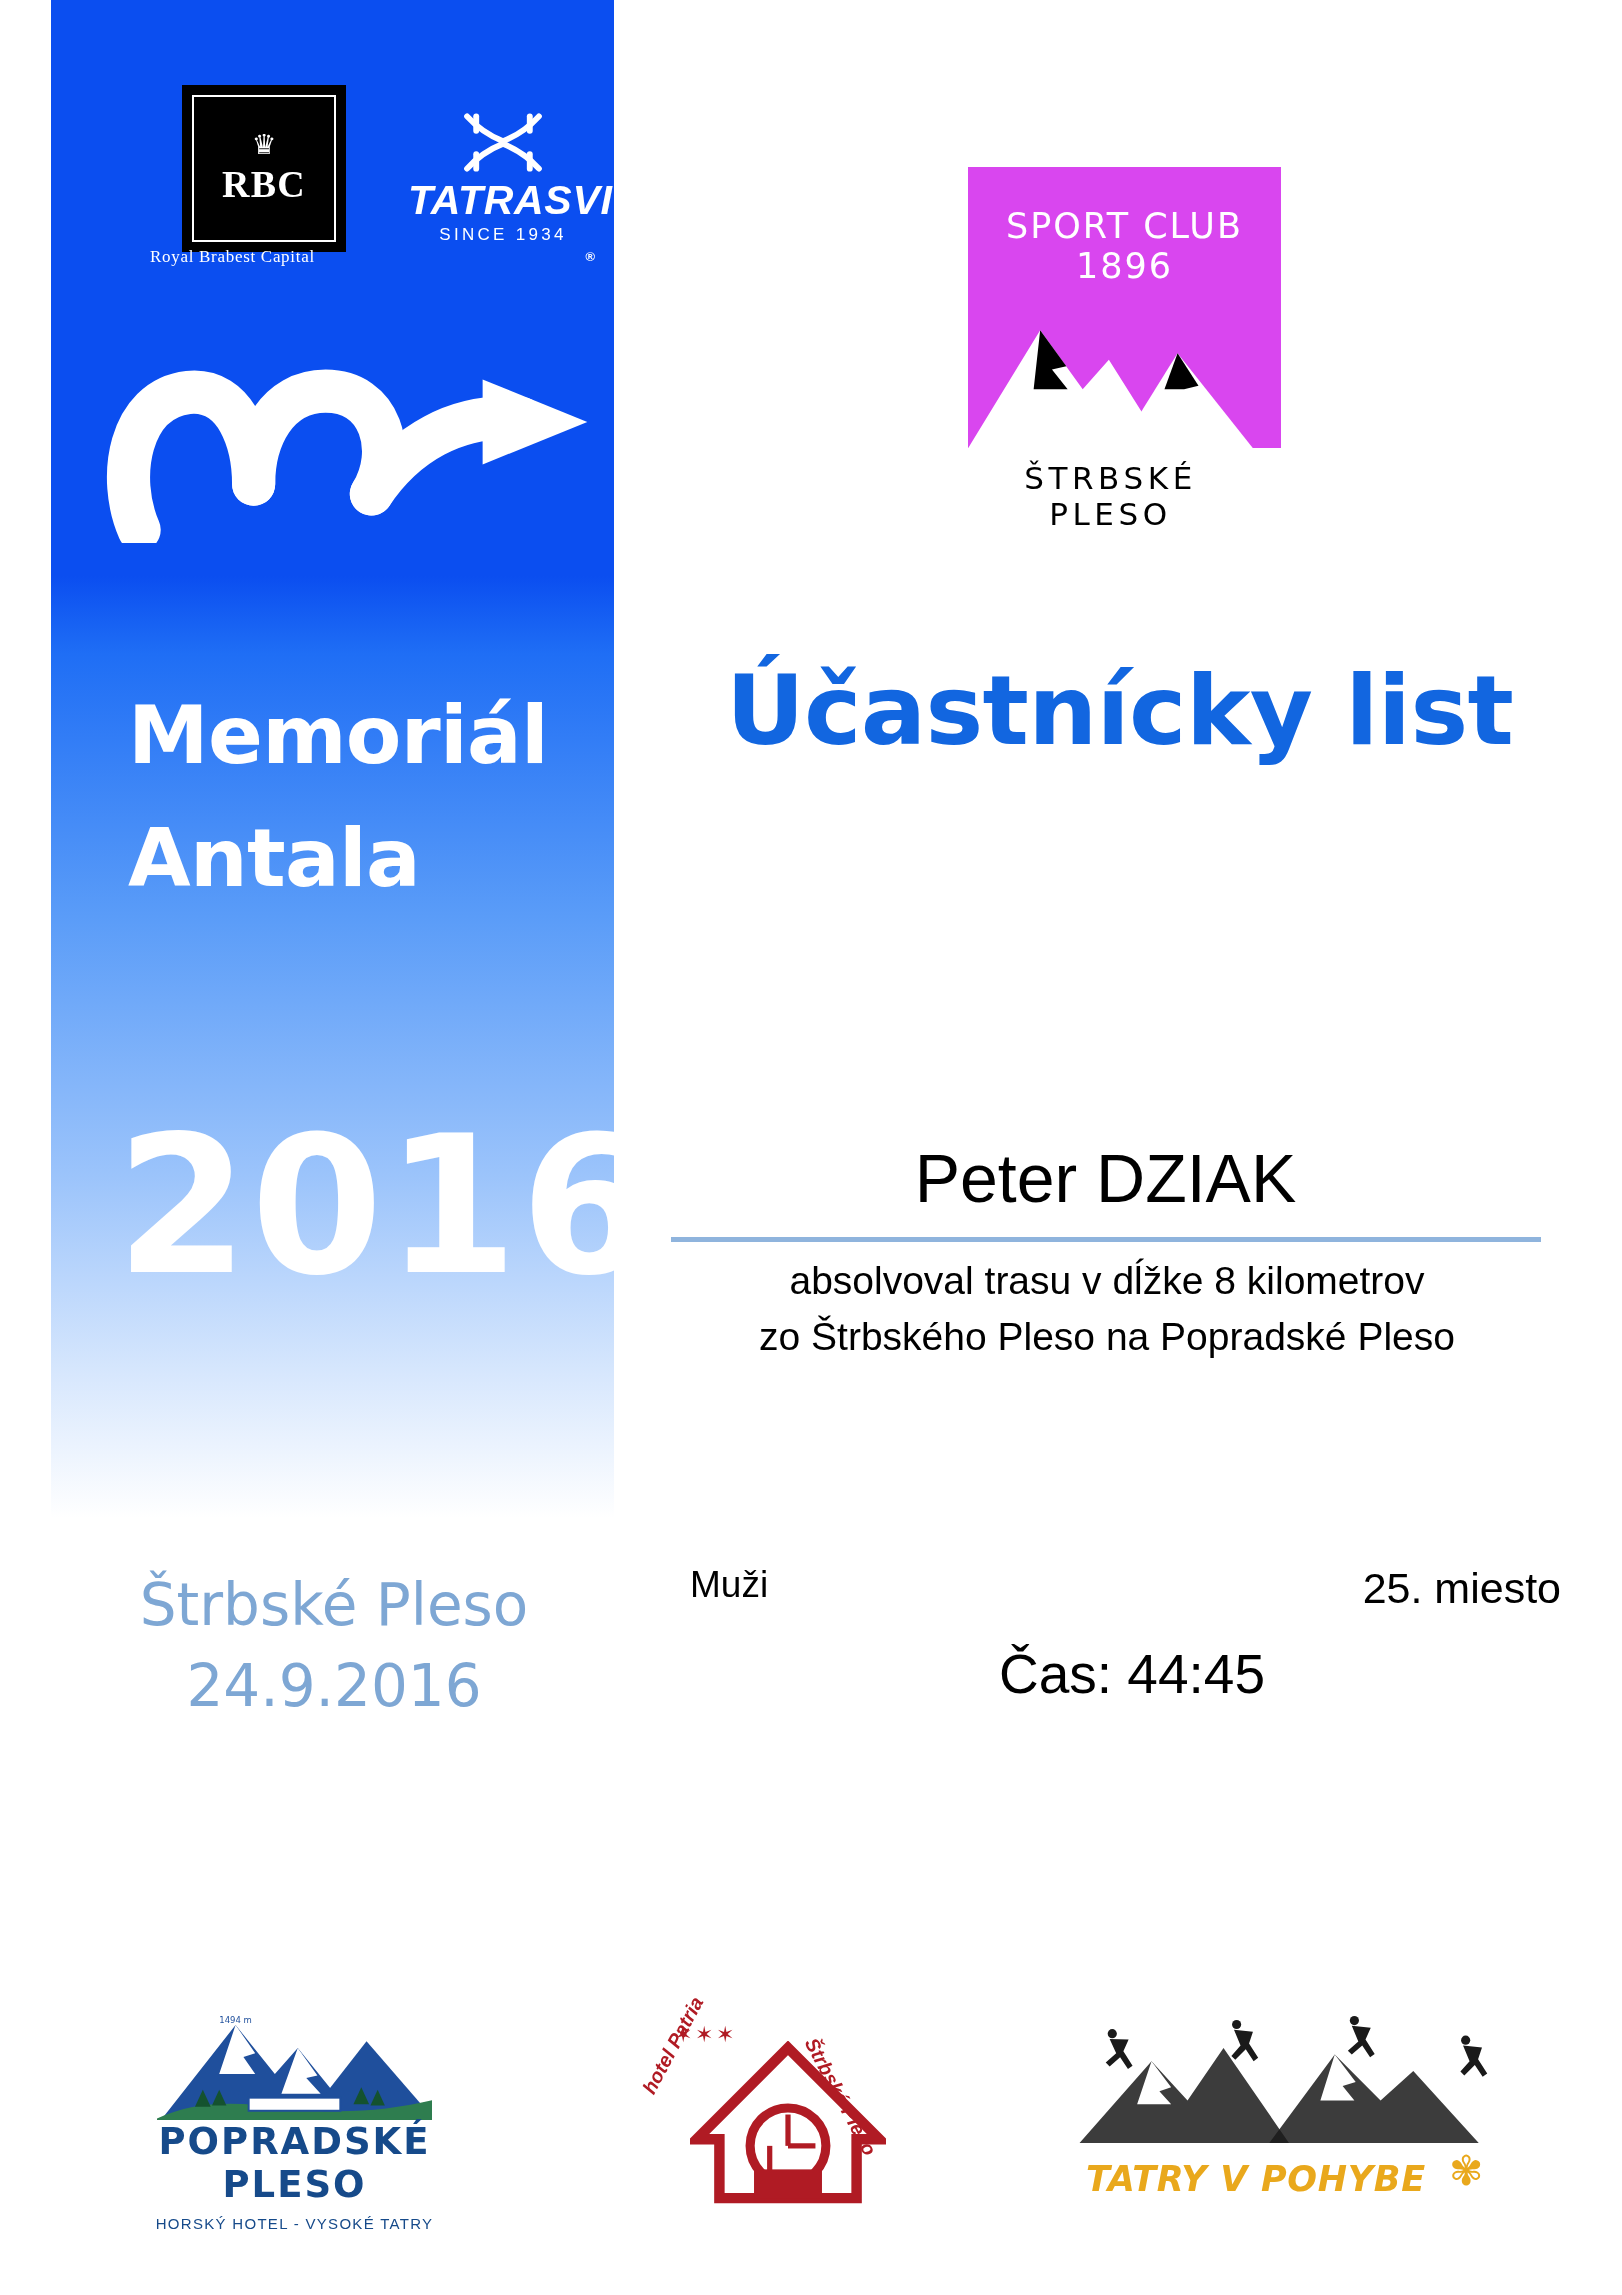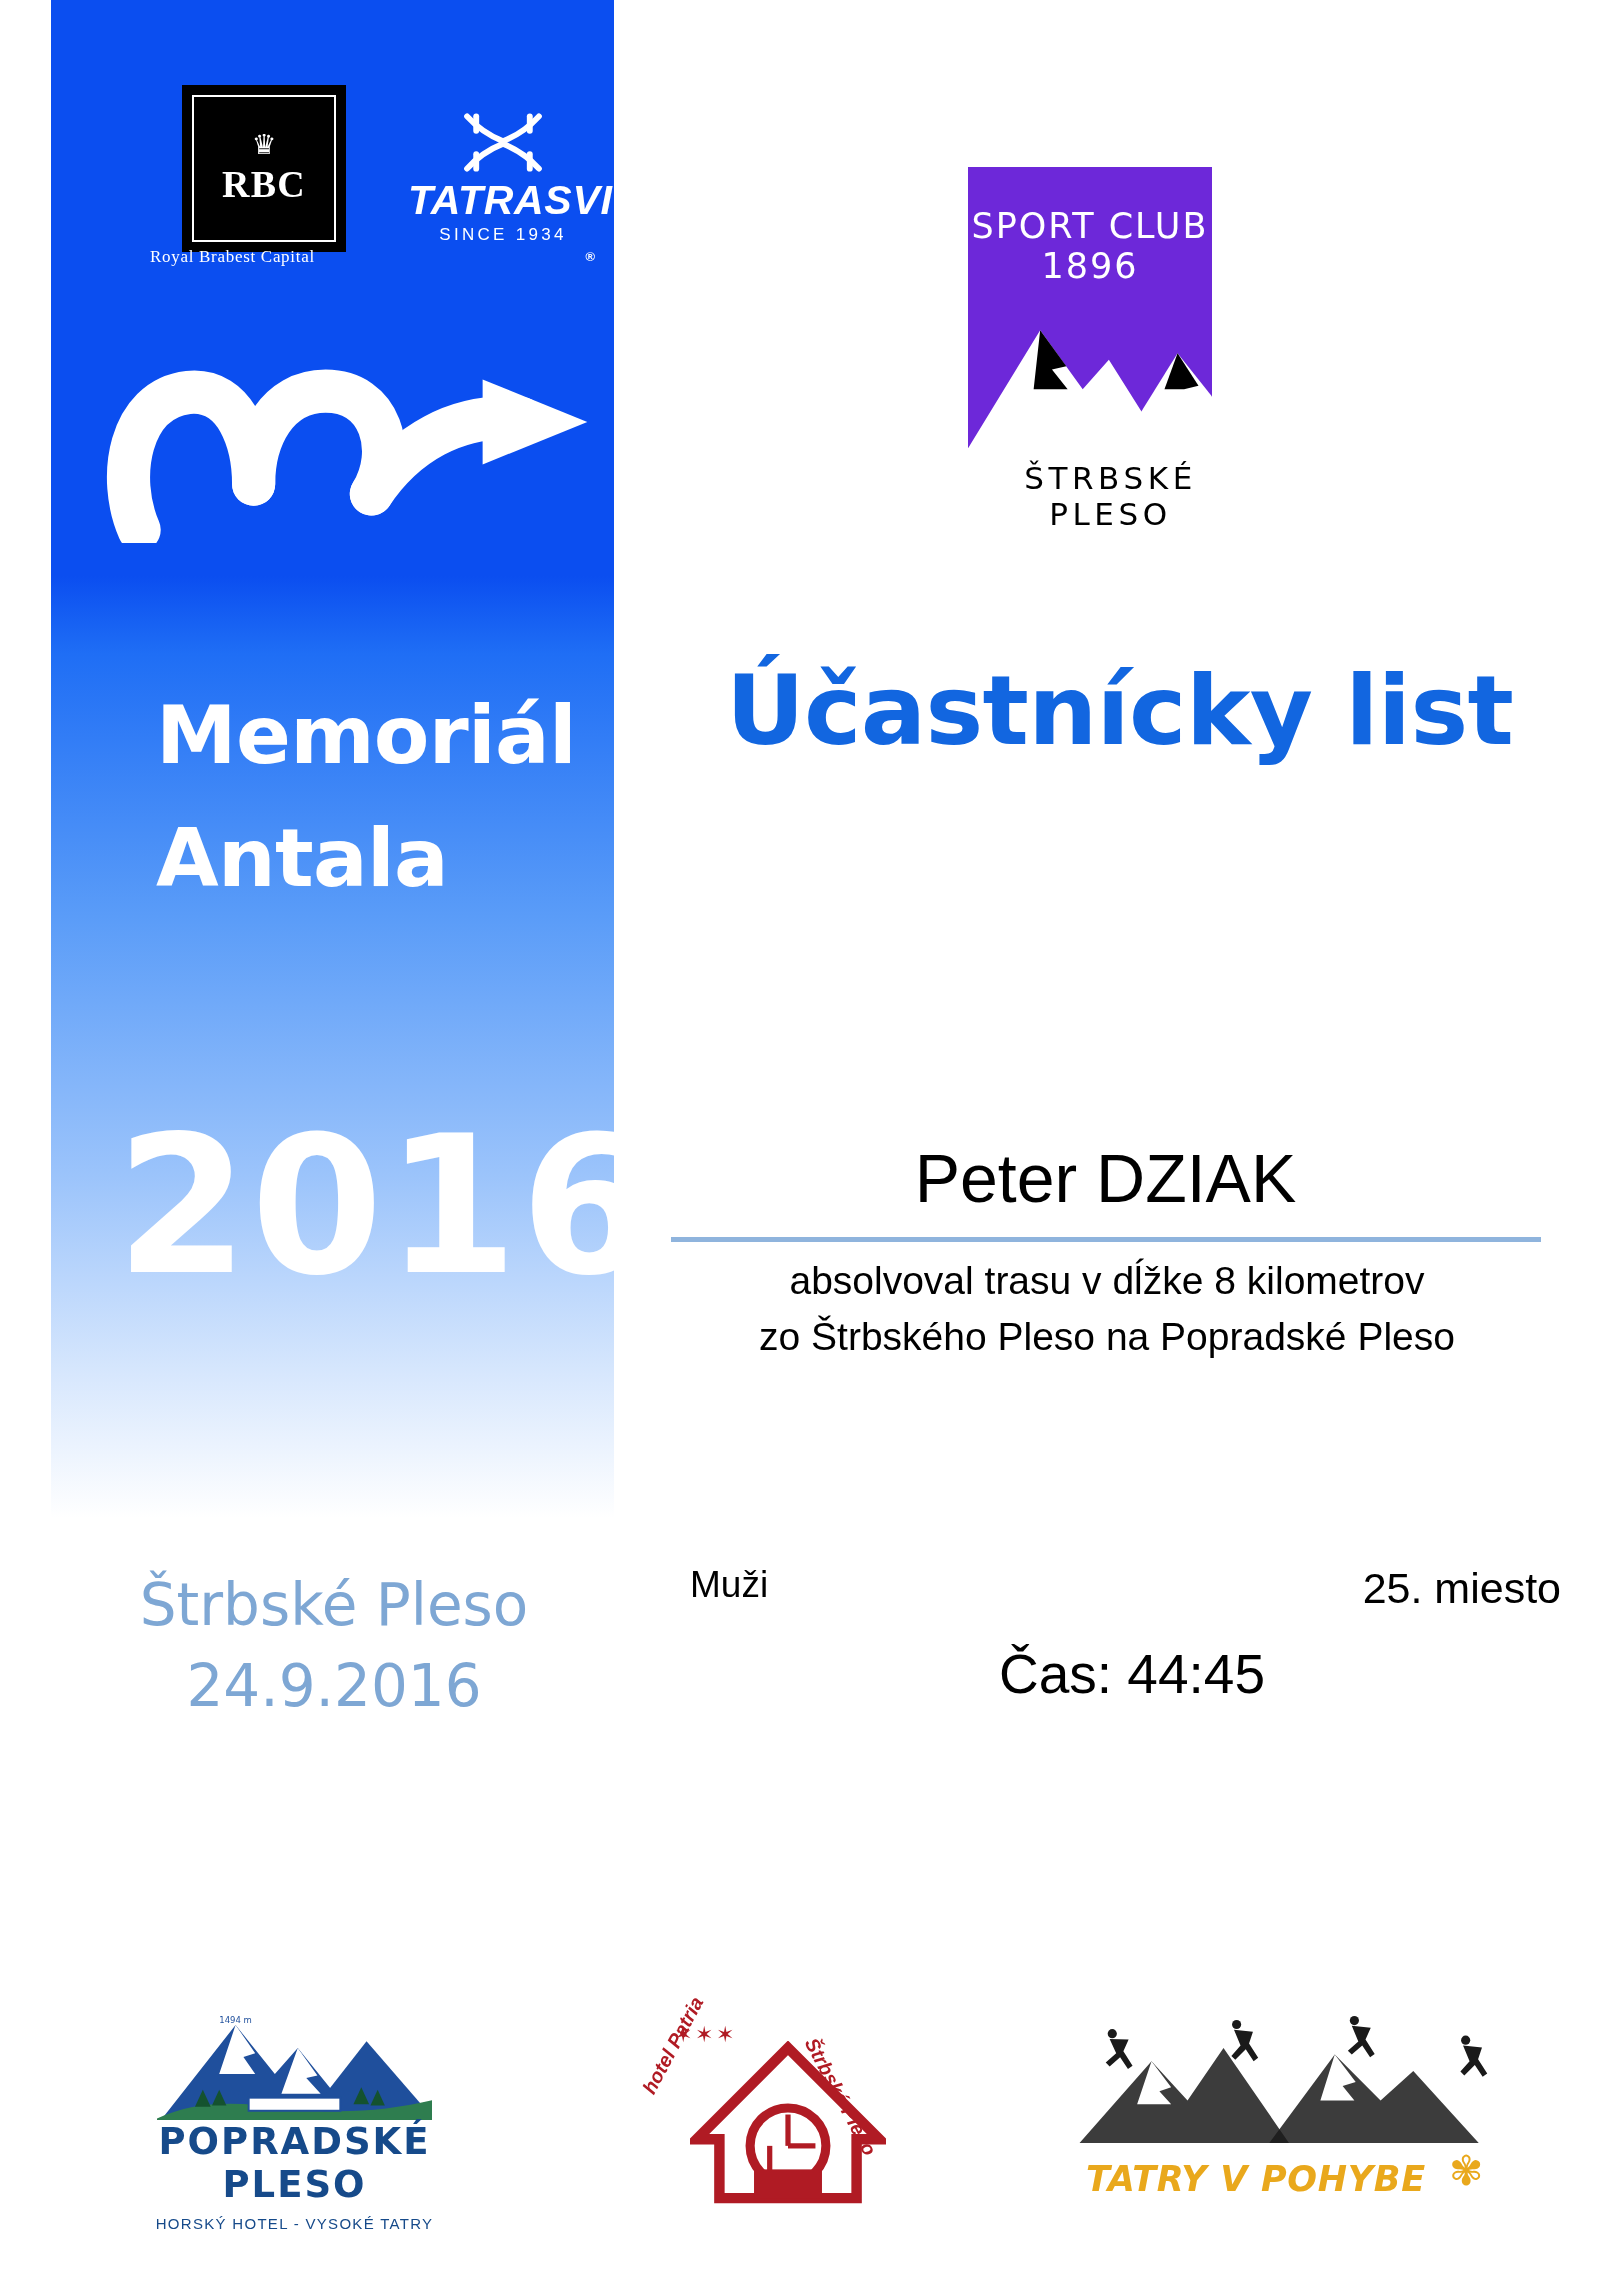--- a/index.html
+++ b/index.html
@@ -119,21 +119,20 @@
     height: 229px;
   }
 
   
   #memorial-block {
     position: absolute;
     left: 77px;
     top: 674px;
     width: 523px;
     color: #ffffff;
-    margin-left: 28px;
   }
   .memorial-line {
     font-size: 81px;
     line-height: 123px;
     font-weight: bold;
     letter-spacing: -0.7px;
     white-space: nowrap;
     font-family: "DejaVu Sans", sans-serif;
   }
   #year-line {
@@ -169,23 +168,23 @@
   }
 
   
   #sportclub {
     position: absolute;
     left: 968px;
     top: 167px;
     width: 285px;
   }
   #sportclub-box {
-    width: 244px;
+    width: 313px;
     height: 281px;
-    background: #6d28d9;
+    background: #d946ef;
     position: relative;
     overflow: hidden;
   }
   #sportclub-title {
     position: absolute;
     top: 39px;
     left: 0;
     width: 100%;
     text-align: center;
     color: #ffffff;

